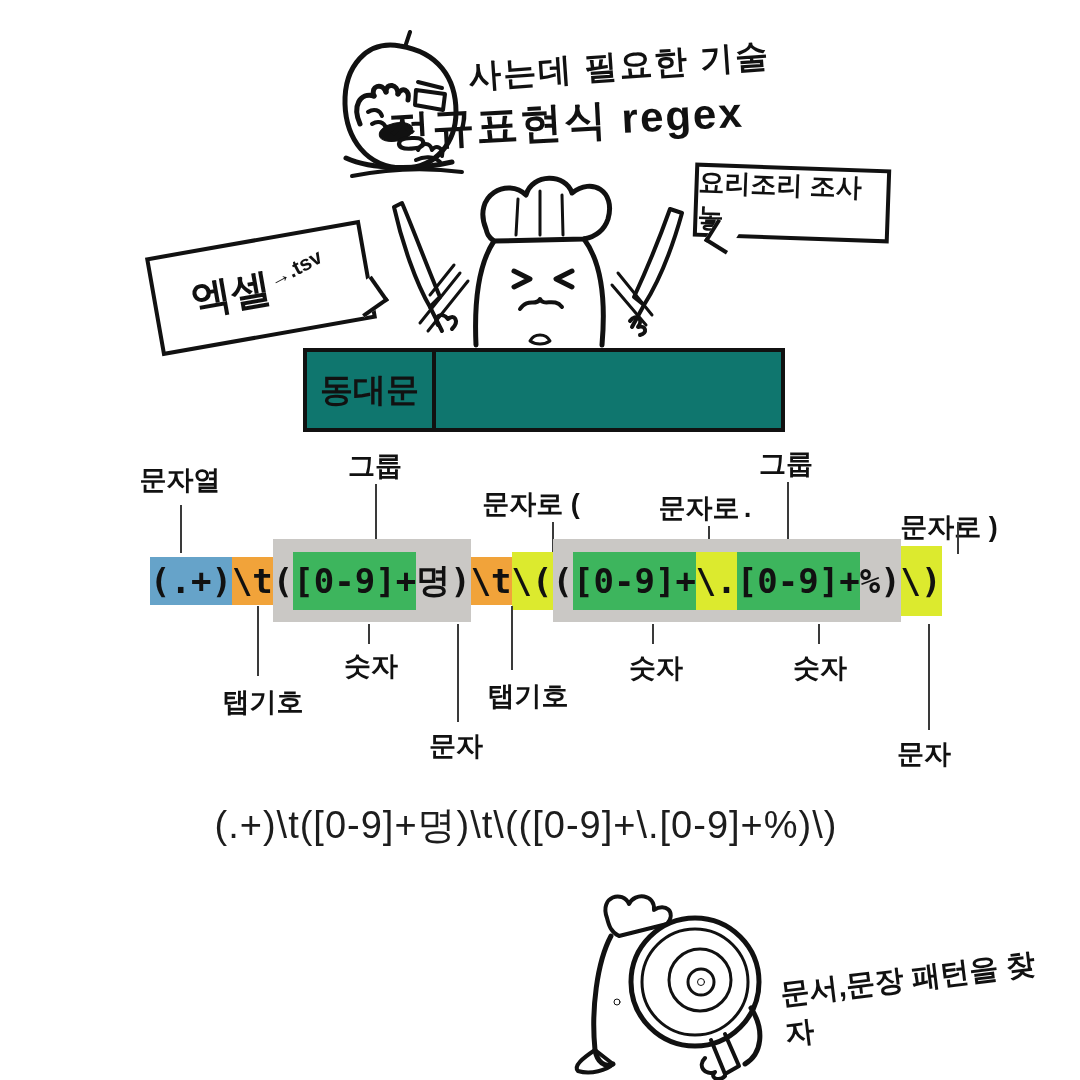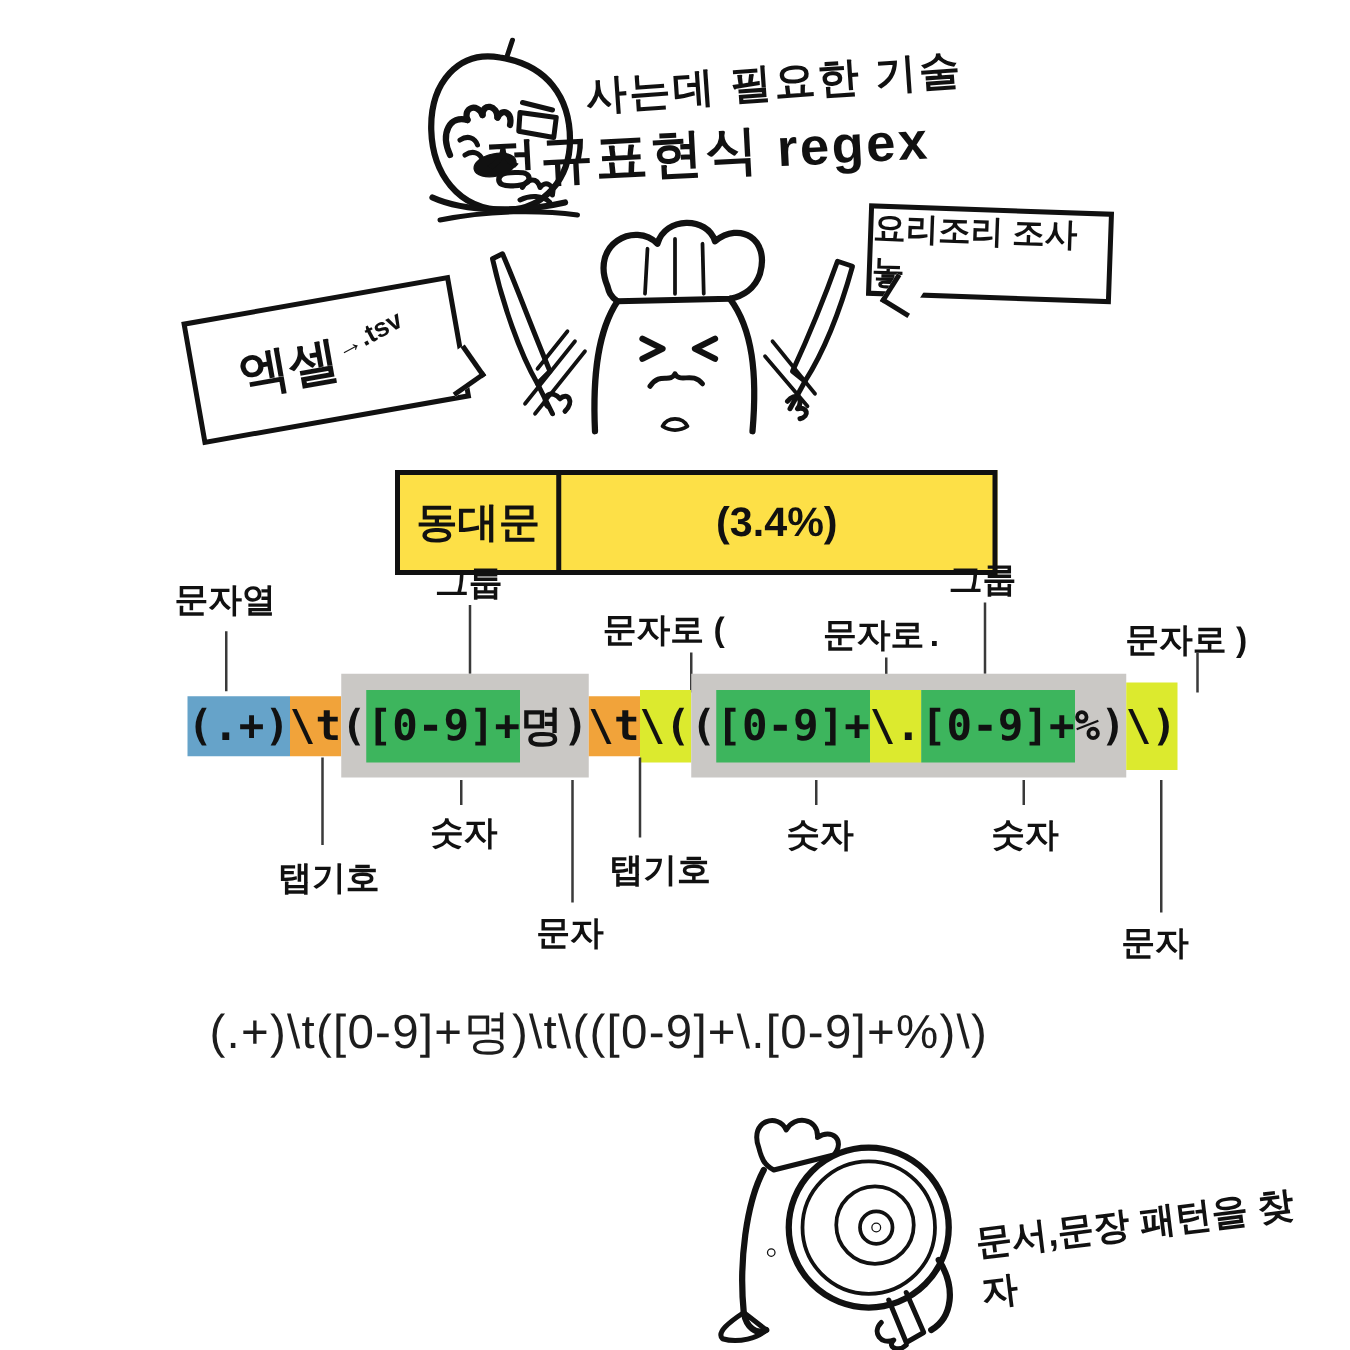--- a/index.html
+++ b/index.html
@@ -20,21 +20,21 @@
   .bubble-left .tail{position:absolute;right:-14px;bottom:4px;width:26px;height:26px;background:#fff;
         border-right:4px solid var(--c-ink,#111);border-bottom:4px solid var(--c-ink,#111);transform:rotate(-25deg);}
   .bubble-left .main{font-size:40px;font-weight:700;}
   .bubble-left .suffix{font-size:21px;font-weight:700;margin-left:4px;transform:rotate(-18deg) translateY(-14px);display:inline-block;}
   .bubble-right{left:694px;top:166px;width:188px;height:66px;transform:rotate(2deg);}
   .bubble-right .tail{position:absolute;left:12px;bottom:-16px;width:22px;height:22px;background:#fff;
         border-left:4px solid var(--c-ink,#111);border-bottom:4px solid var(--c-ink,#111);transform:rotate(30deg);}
   .bubble-right .txt{font-size:26px;font-weight:700;}
 
   
-  .tbl{left:316px;top:348px;width:474px;height:76px;border:4px solid var(--c-ink,#111);display:flex;background:#fde047;margin-top:28px;}
+  .tbl{left:303px;top:348px;width:474px;height:76px;border:4px solid var(--c-ink,#111);display:flex;background:#0f766e;}
   .tbl .cell{display:flex;align-items:center;justify-content:center;font-size:33px;font-weight:600;position:relative;}
   .tbl .c0{width:125px;border-right:4px solid var(--c-ink,#111);}
   .tbl .c1{width:166px;border-right:4px solid var(--c-ink,#111);}
   .tbl .c2{flex:1;}
   .tabicon{position:absolute;top:-9px;}
   .tabicon.left{left:2px;}
   .tabicon.right{right:0px;}
 
   
   .bar{left:150px;top:539px;height:83px;display:flex;align-items:center;}
@@ -45,35 +45,35 @@
   .tall{height:70px;}
   .bg-blue{background:var(--c-blue);}
   .bg-orange{background:var(--c-orange);}
   .bg-green{background:var(--c-green);}
   .bg-yellow{background:var(--c-yellow);}
 
   
   .lbl{position:absolute;font-size:27px;font-weight:600;transform:translateX(-50%);white-space:nowrap;}
   .ldr{position:absolute;width:2px;background:#3a3a3a;}
   .l-a1{left:180px;top:462px;} .l-a2{left:375px;top:448px;} .l-a3{left:531px;top:486px;}
-  .l-a4{left:707px;top:490px;font-family:Liberation Mono, monospace;} .l-a5{left:786px;top:446px;} .l-a6{left:949px;top:494px;}
+  .l-a4{left:707px;top:490px;font-family:Liberation Mono, monospace;} .l-a5{left:786px;top:446px;} .l-a6{left:949px;top:509px;}
   .ln-a1{left:180px;top:505px;height:48px;} .ln-a2{left:375px;top:484px;height:55px;}
   .ln-a3{left:552px;top:522px;height:32px;} .ln-a4{left:708px;top:526px;height:14px;}
   .ln-a5{left:787px;top:482px;height:57px;} .ln-a6{left:957px;top:522px;height:32px;}
   .l-b1{left:263px;top:684px;} .l-b2{left:371px;top:648px;} .l-b3{left:456px;top:728px;}
   .l-b4{left:528px;top:678px;} .l-b5{left:656px;top:650px;} .l-b6{left:820px;top:650px;}
   .l-b7{left:924px;top:736px;}
   .ln-b1{left:257px;top:606px;height:70px;} .ln-b2{left:368px;top:624px;height:20px;}
   .ln-b3{left:457px;top:624px;height:98px;} .ln-b4{left:511px;top:606px;height:64px;}
   .ln-b5{left:652px;top:624px;height:20px;} .ln-b6{left:818px;top:624px;height:20px;}
   .ln-b7{left:928px;top:624px;height:106px;}
 
   
   .plain{left:0;top:800px;width:958px;text-align:center;font-size:38px;font-weight:300;
-         letter-spacing:1px;color:#1d1d1d;white-space:pre;}
+         letter-spacing:1px;color:#1d1d1d;white-space:pre;padding-left:47px;}
 
   
   .caption{left:782px;top:958px;width:280px;font-size:29px;font-weight:700;transform:rotate(-7deg);}
 </style>
 </head>
 <body>
 
 <div id="page">
 
   <svg class="abs sketch" style="left:322px;top:30px;" width="160" height="160" viewBox="0 0 160 160">
@@ -128,23 +128,20 @@
     <path stroke-width="5" d="M146,106 L162,114 L146,122"></path>
     <path stroke-width="5" d="M204,106 L188,114 L204,122"></path>
     <path stroke-width="4" d="M152,144 C160,132 168,142 172,134 C176,142 186,132 194,142"></path>
     <path fill="#111" stroke-width="3" d="M162,176 C166,168 178,168 182,176 C176,180 168,180 162,176 Z"></path>
   </svg>
 
   <div class="abs tbl">
     <div class="cell c0">
       <span>동대문</span>
     </div>
-    <div class="cell c2">
-      <span>(3.4%)</span>
-    </div>
   </div>
 
   <div class="lbl l-a1">문자열</div>
   <div class="lbl l-a2">그룹</div>
   <div class="lbl l-a3">문자로 (</div>
   <div class="lbl l-a4">문자로.</div>
   <div class="lbl l-a5">그룹</div>
   <div class="lbl l-a6">문자로 )</div>
   <div class="ldr ln-a1"></div>
   <div class="ldr ln-a2"></div>

